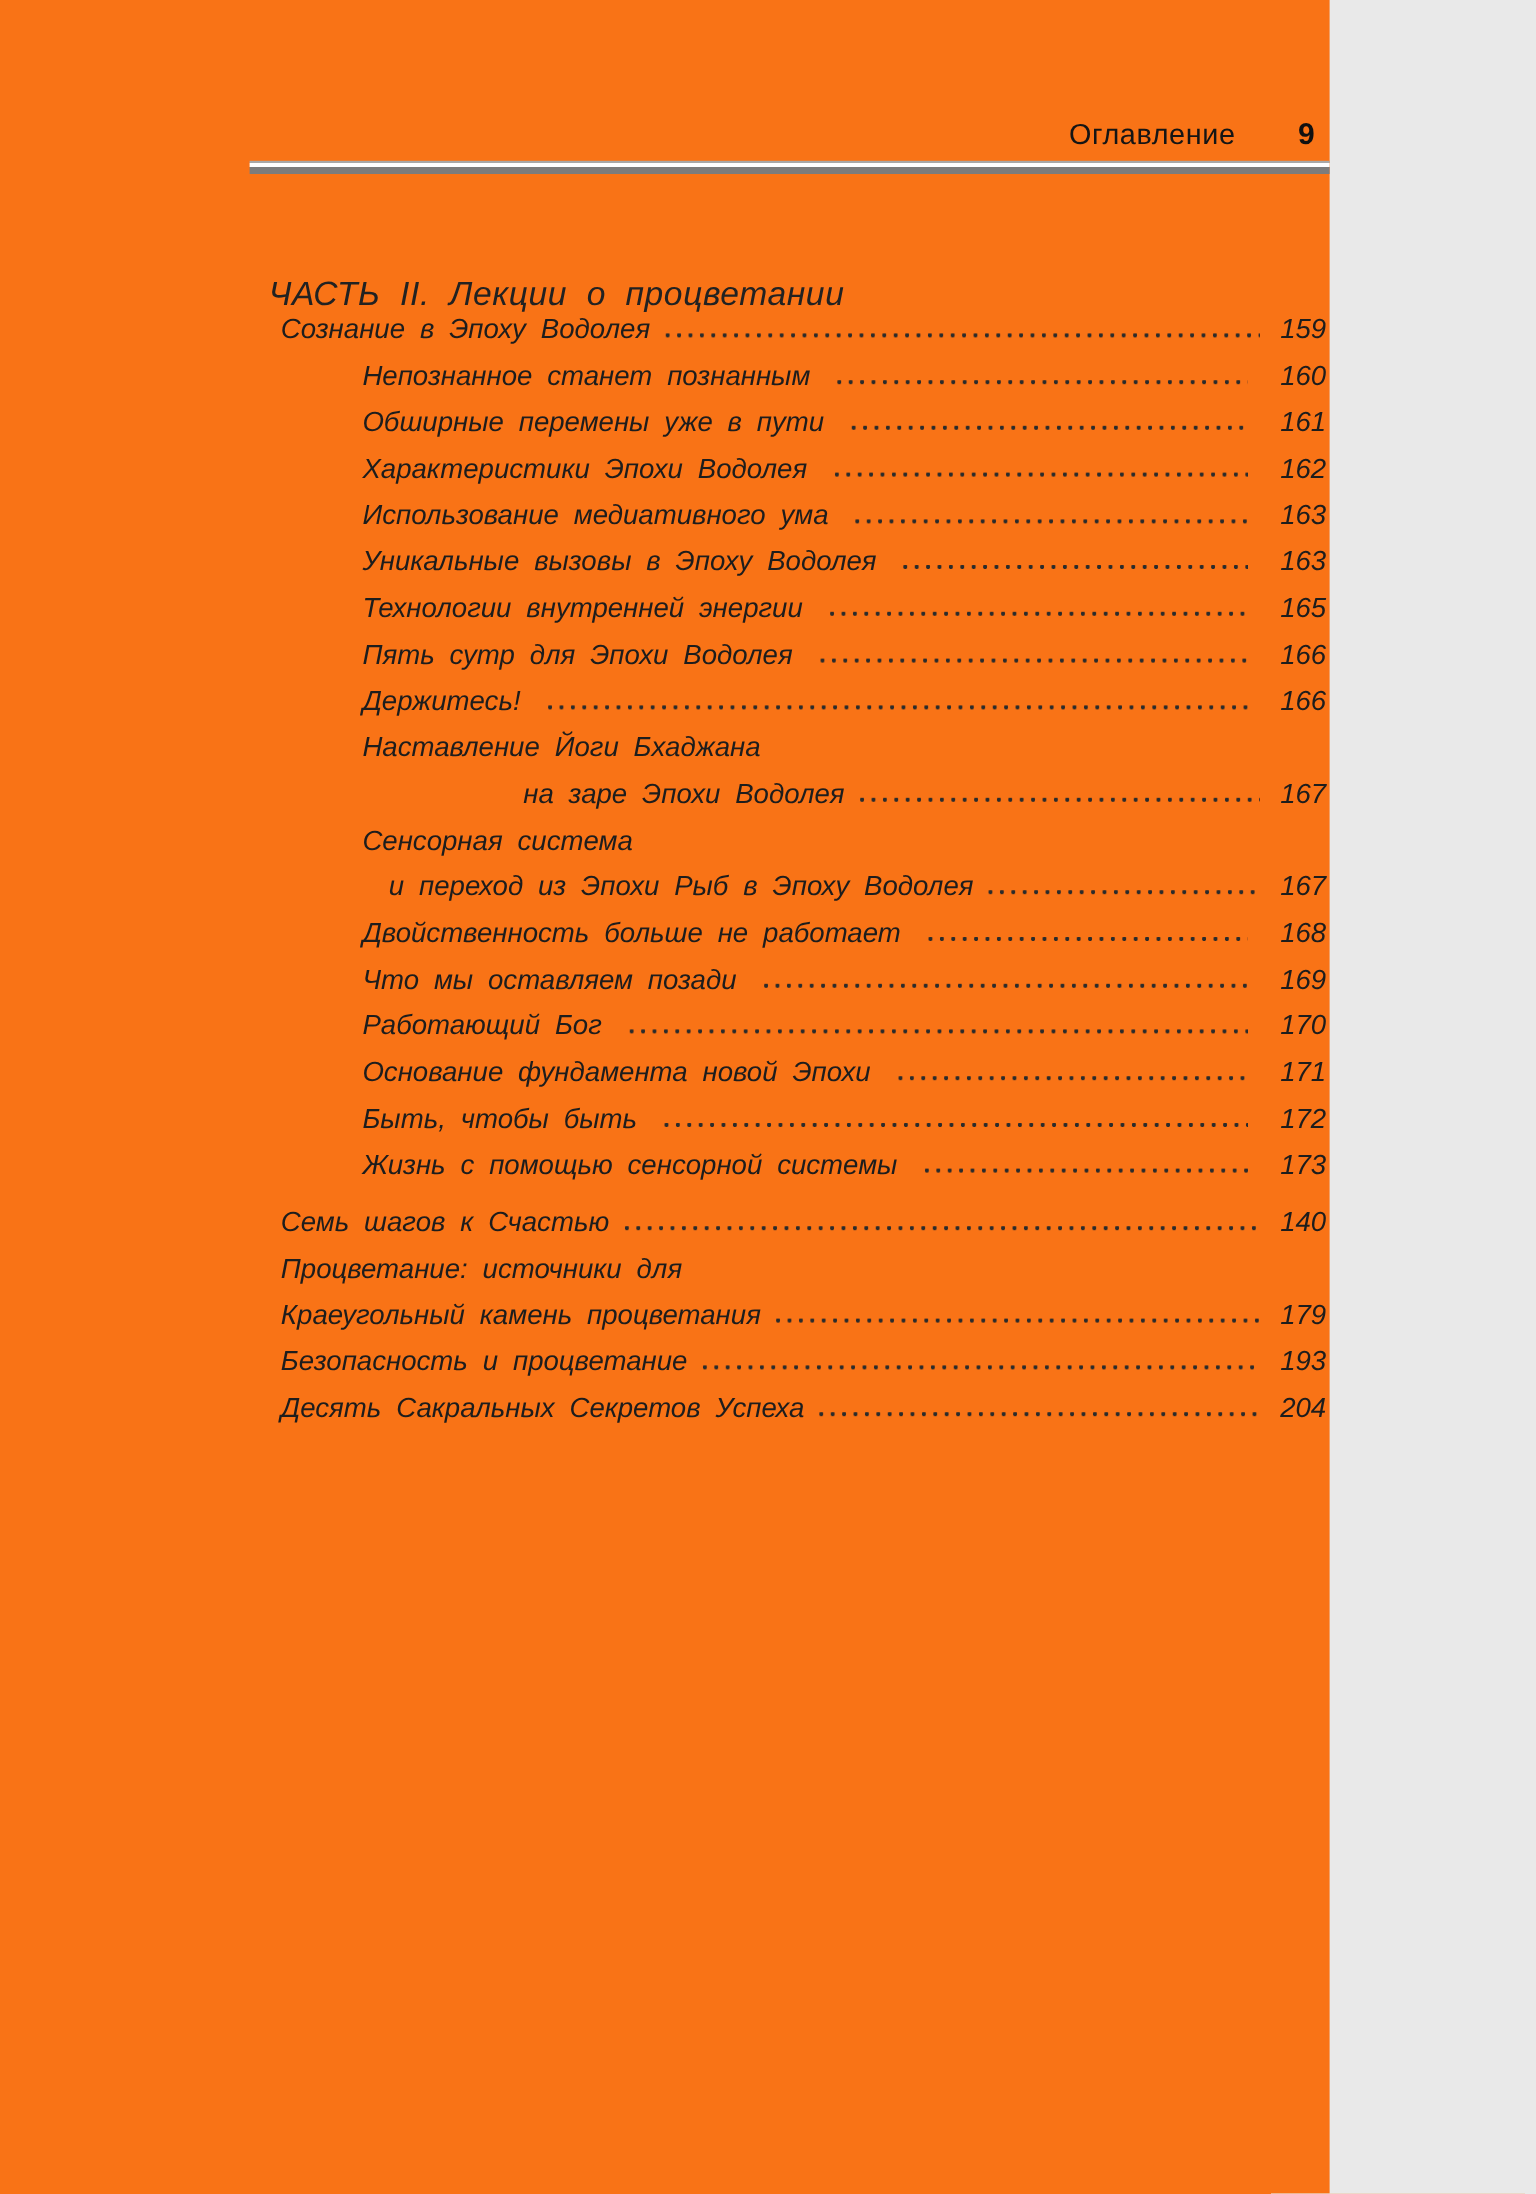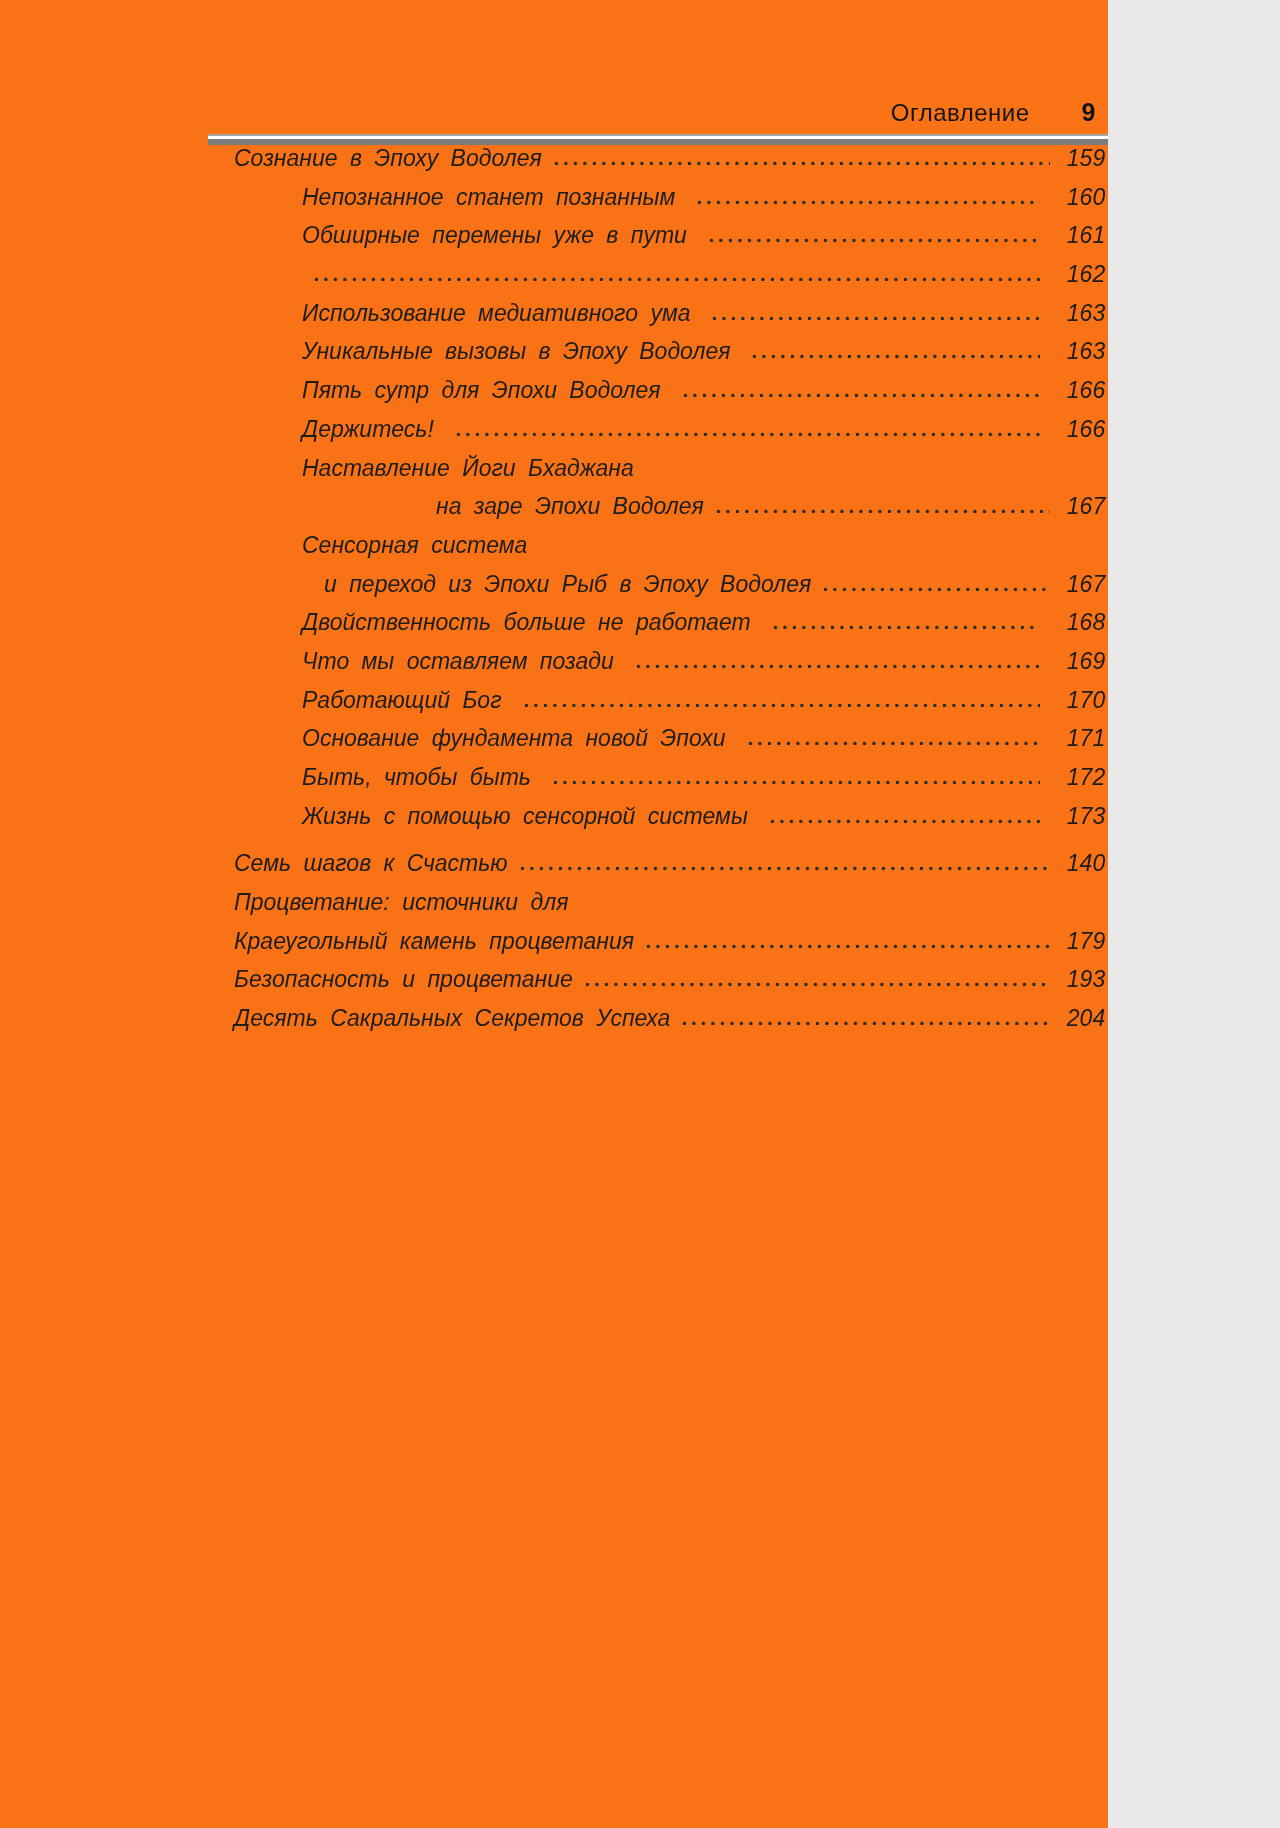--- a/index.html
+++ b/index.html
@@ -95,50 +95,57 @@
 <div class="page">
   <div class="content">
 
     <div class="header-row">
       <span class="running-title">Оглавление</span>
       <span class="folio">9</span>
     </div>
 
     <div class="double-rule"></div>
 
+    <div class="section-title">ЧАСТЬ II. Лекции о процветании</div>
 
     <div class="toc">
         <div class="toc-row lv-1">
     <span class="toc-label">Сознание в Эпоху Водолея</span>
     <span class="dot-leader"></span>
     <span class="toc-page">159</span>
   </div>
         <div class="toc-row lv-2">
     <span class="toc-label">Непознанное станет познанным</span>
     <span class="dot-leader"></span>
     <span class="toc-page">160</span>
   </div>
         <div class="toc-row lv-2">
     <span class="toc-label">Обширные перемены уже в пути</span>
     <span class="dot-leader"></span>
     <span class="toc-page">161</span>
   </div>
         <div class="toc-row lv-2">
+    <span class="toc-label">Характеристики Эпохи Водолея</span>
     <span class="dot-leader"></span>
     <span class="toc-page">162</span>
   </div>
         <div class="toc-row lv-2">
     <span class="toc-label">Использование медиативного ума</span>
     <span class="dot-leader"></span>
     <span class="toc-page">163</span>
   </div>
         <div class="toc-row lv-2">
     <span class="toc-label">Уникальные вызовы в Эпоху Водолея</span>
     <span class="dot-leader"></span>
     <span class="toc-page">163</span>
+  </div>
+        <div class="toc-row lv-2">
+    <span class="toc-label">Технологии внутренней энергии</span>
+    <span class="dot-leader"></span>
+    <span class="toc-page">165</span>
   </div>
         <div class="toc-row lv-2">
     <span class="toc-label">Пять сутр для Эпохи Водолея</span>
     <span class="dot-leader"></span>
     <span class="toc-page">166</span>
   </div>
         <div class="toc-row lv-2">
     <span class="toc-label">Держитесь!</span>
     <span class="dot-leader"></span>
     <span class="toc-page">166</span>

